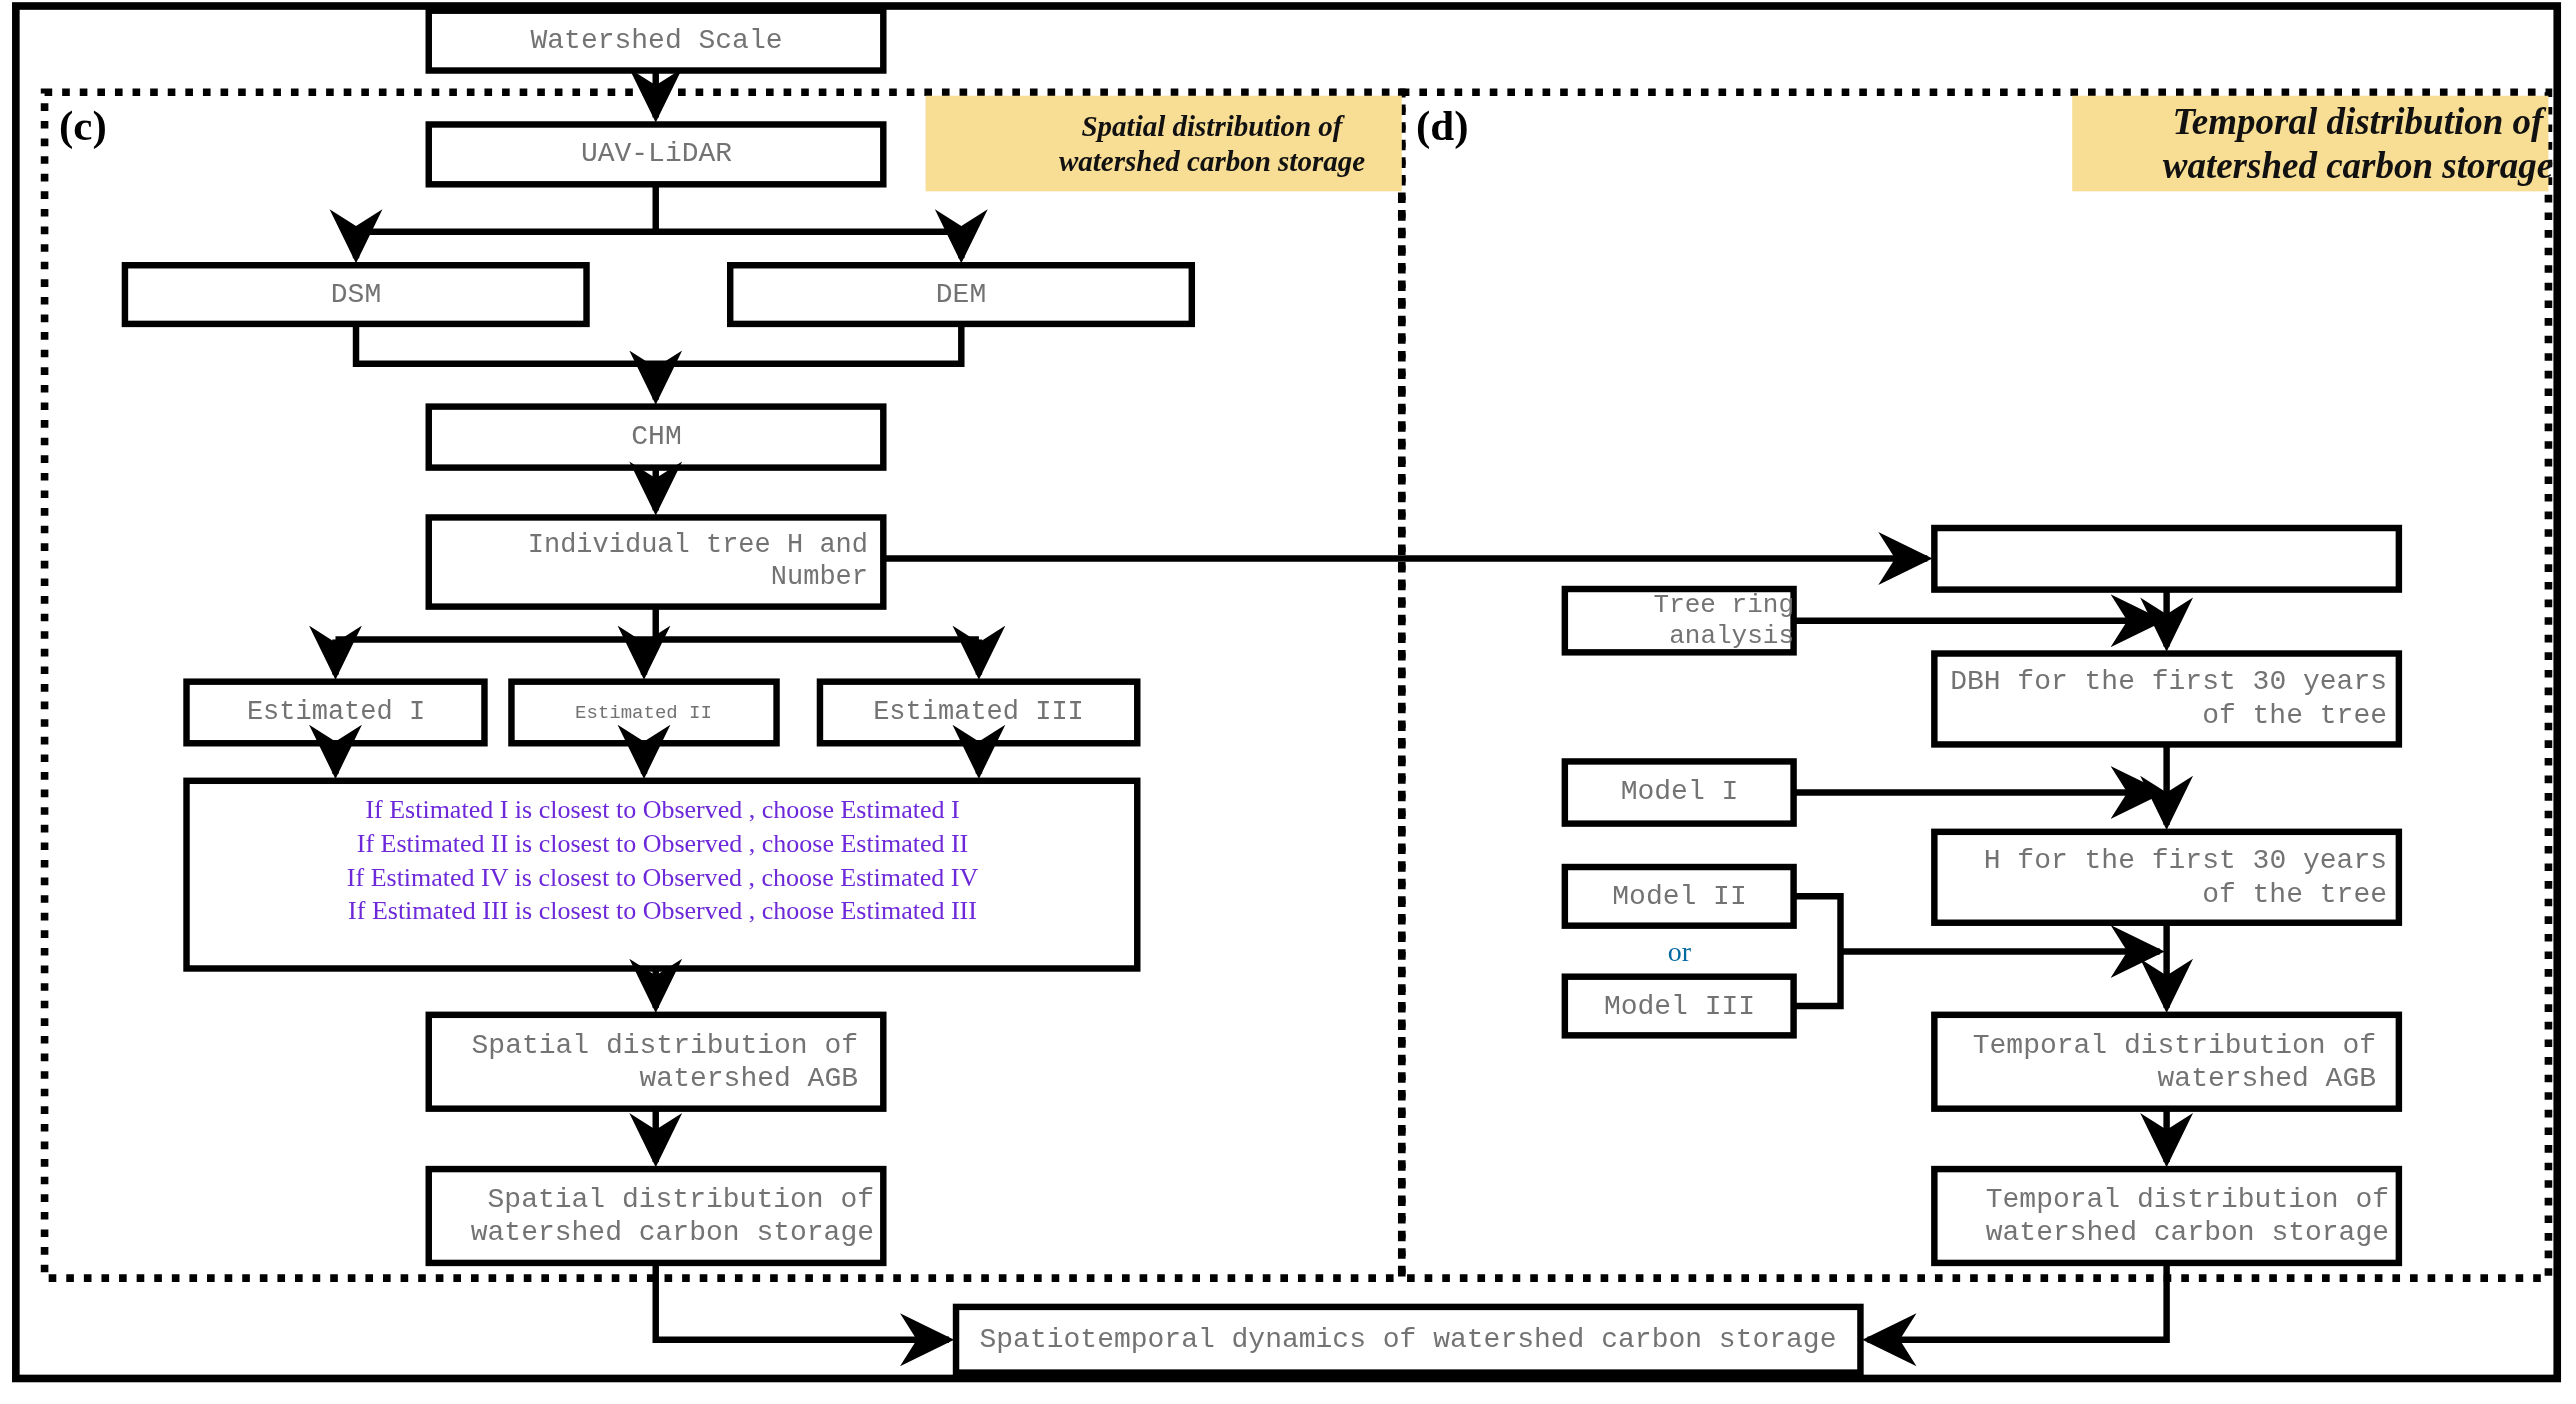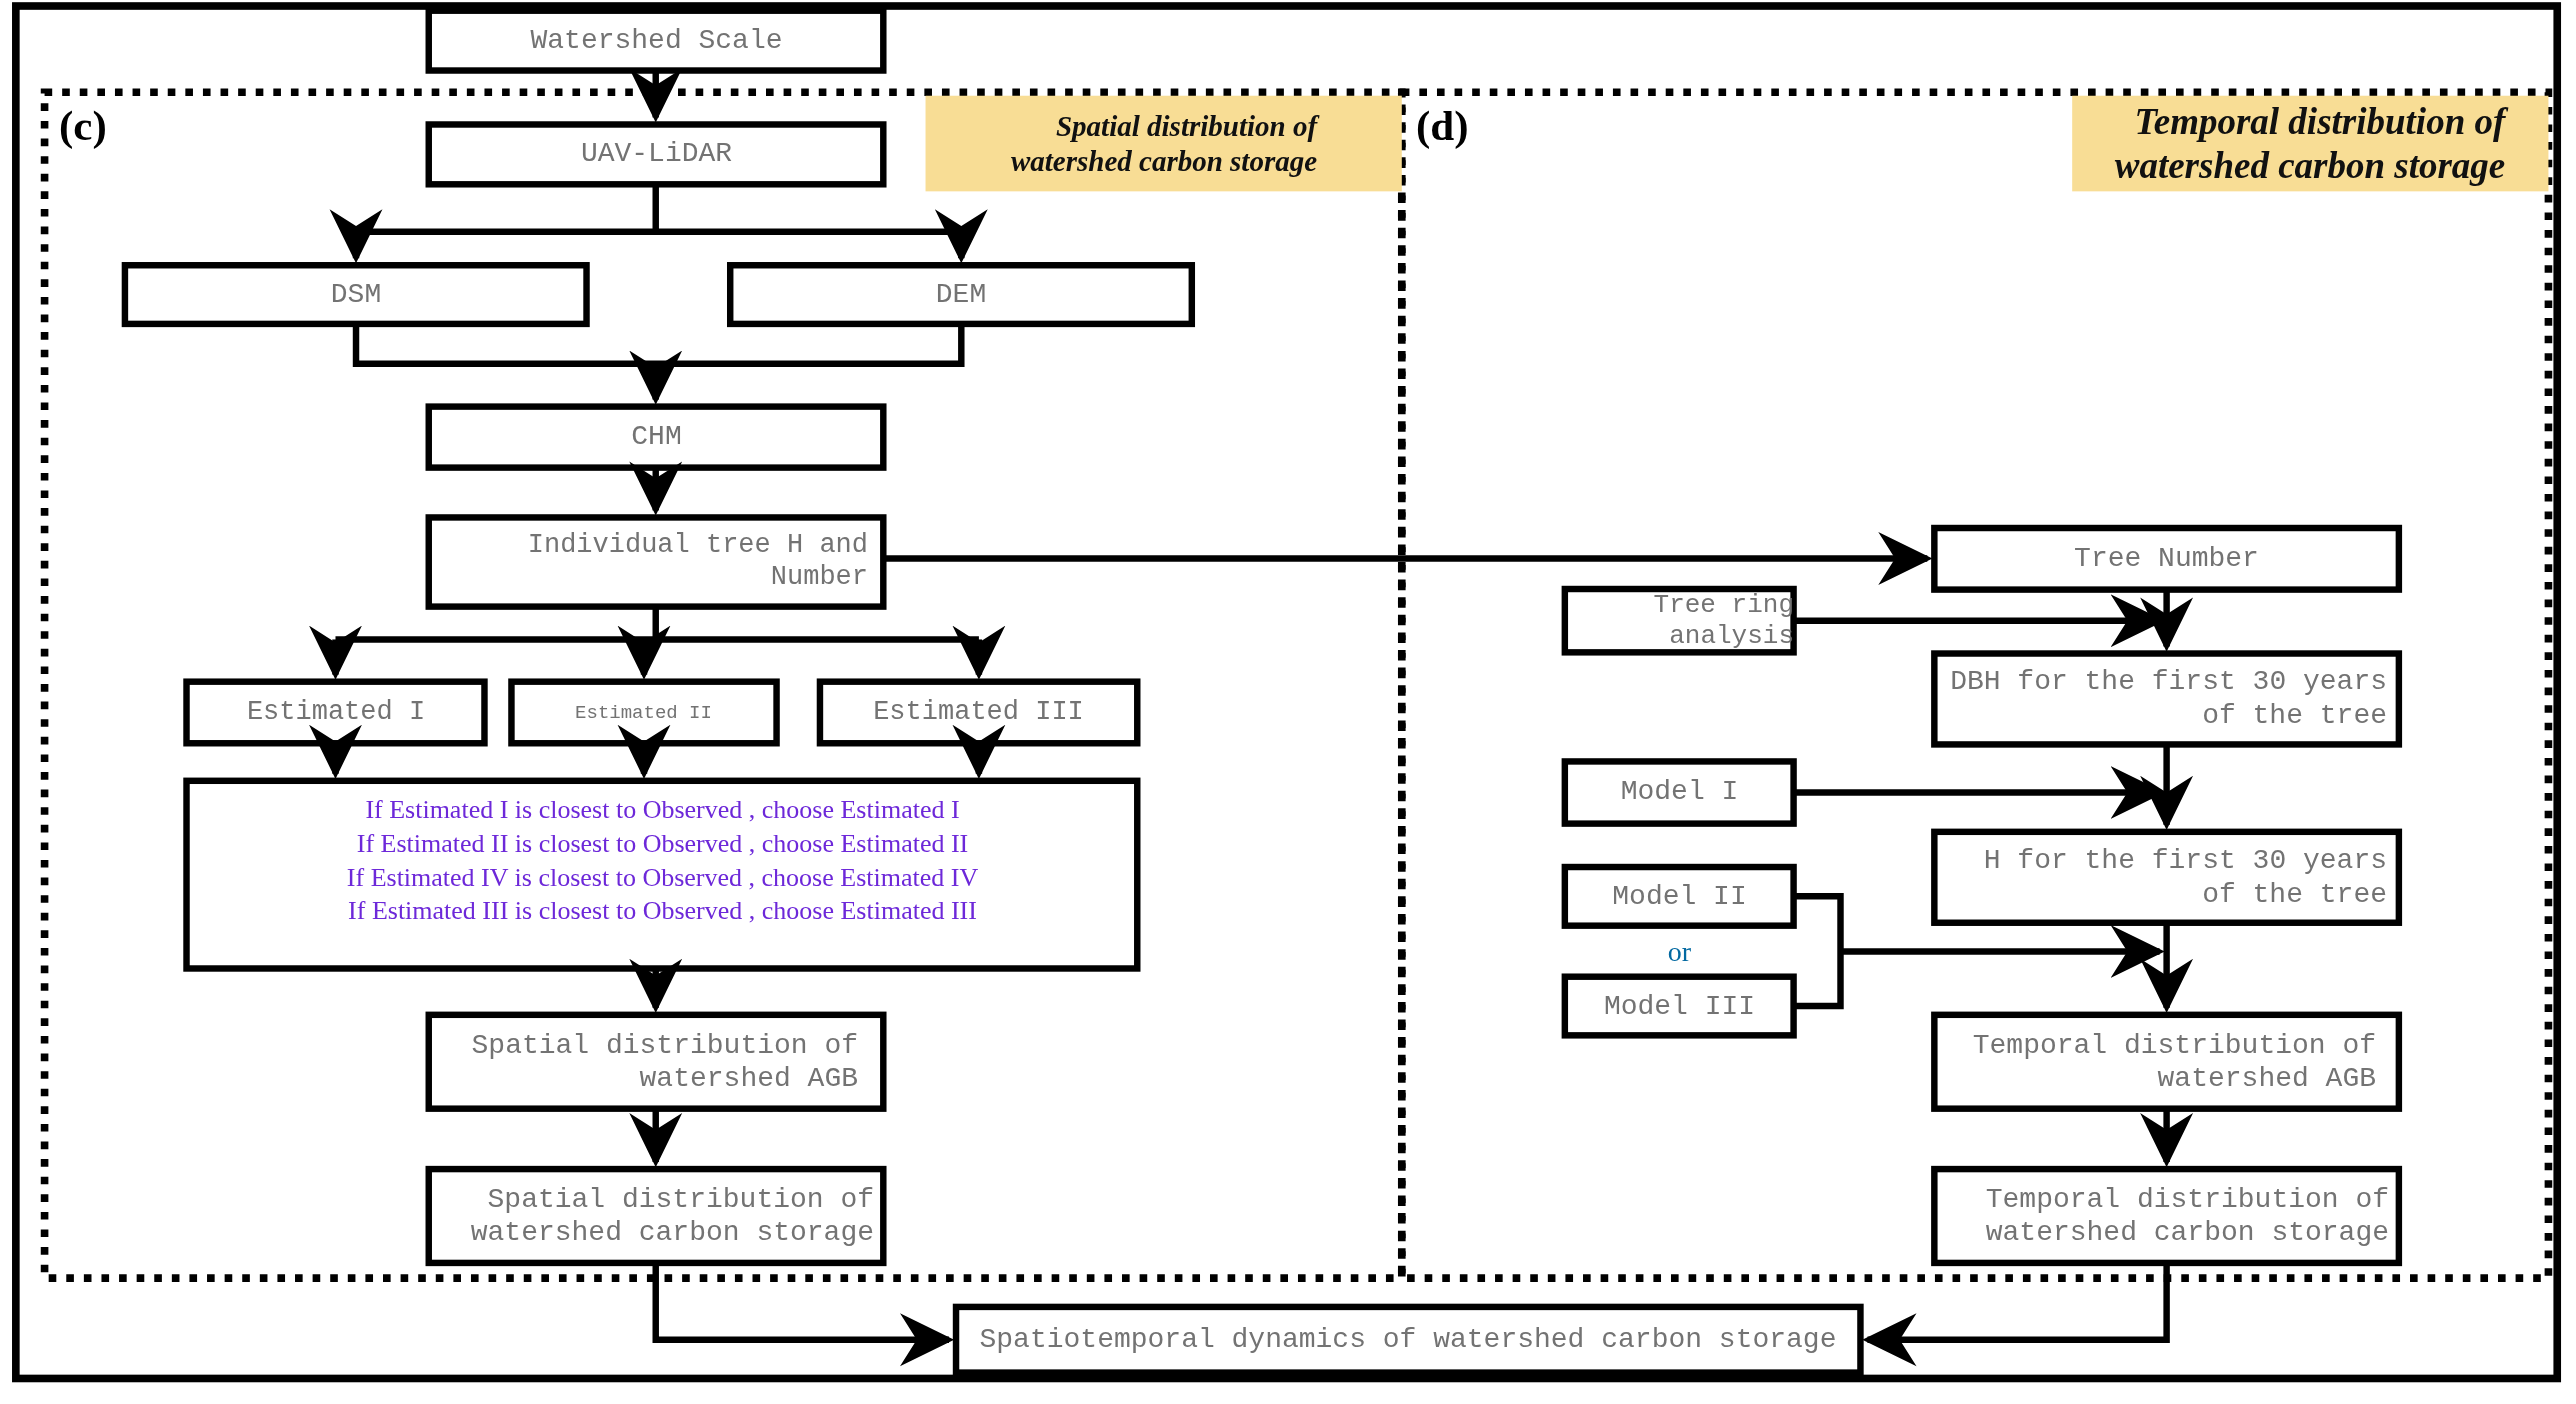--- a/index.html
+++ b/index.html
@@ -11,24 +11,25 @@
     display:flex;align-items:center;justify-content:center;
     text-align:right;
     font-family:Liberation Mono, monospace;
     color:#737373;
     line-height:1.18;
     pointer-events:none;
   }
   .banner-label{
     position:absolute;
     display:flex;align-items:center;justify-content:center;
-    text-align:right;
+    text-align:center;
     font-family:"Liberation Serif", serif;
     font-weight:bold;font-style:italic;color:#111;
     line-height:1.2;
+    padding-left:48px;
   }
   .panel-tag{
     position:absolute;
     font-family:"Liberation Serif", serif;
     font-weight:bold;font-size:43px;color:#000;
   }
   .rule-text{
     position:absolute;
     font-family:"Liberation Serif", serif;
     color:#6d28d9;
@@ -157,21 +158,20 @@
   <div class="rule-text" style="left:194px;top:793px;width:937px;font-size:26px;">
     <div>If Estimated I is closest to Observed , choose Estimated I</div>
     <div>If Estimated II is closest to Observed , choose Estimated II</div>
     <div>If Estimated IV is closest to Observed , choose Estimated IV</div>
     <div>If Estimated III is closest to Observed , choose Estimated III</div>
   </div>
 
   <div class="nodelabel" style="left:455px;top:1015px;width:403px;height:94px;font-size:28px;">Spatial distribution of watershed AGB</div>
   <div class="nodelabel" style="left:439px;top:1169px;width:435px;height:94px;font-size:28px;">Spatial distribution of watershed carbon storage</div>
 
-  <div class="nodelabel" style="left:1934px;top:528px;width:465px;height:62px;font-size:28px;">Tree Number</div>
   <div class="nodelabel" style="left:1565px;top:589px;width:229px;height:63px;font-size:26px;">Tree ring analysis</div>
   <div class="nodelabel" style="left:1946px;top:653px;width:441px;height:91px;font-size:28px;">DBH for the first 30 years of the tree</div>
   <div class="nodelabel" style="left:1565px;top:761px;width:229px;height:62px;font-size:28px;">Model I</div>
   <div class="nodelabel" style="left:1946px;top:832px;width:441px;height:91px;font-size:28px;">H for the first 30 years of the tree</div>
   <div class="nodelabel" style="left:1565px;top:867px;width:229px;height:59px;font-size:28px;">Model II</div>
   <div class="or-text" style="left:1565px;top:926px;width:229px;height:51px;font-size:28px;">or</div>
   <div class="nodelabel" style="left:1565px;top:977px;width:229px;height:59px;font-size:28px;">Model III</div>
   <div class="nodelabel" style="left:1958px;top:1015px;width:418px;height:94px;font-size:28px;">Temporal distribution of watershed AGB</div>
   <div class="nodelabel" style="left:1944px;top:1169px;width:445px;height:94px;font-size:28px;">Temporal distribution of watershed carbon storage</div>
 

